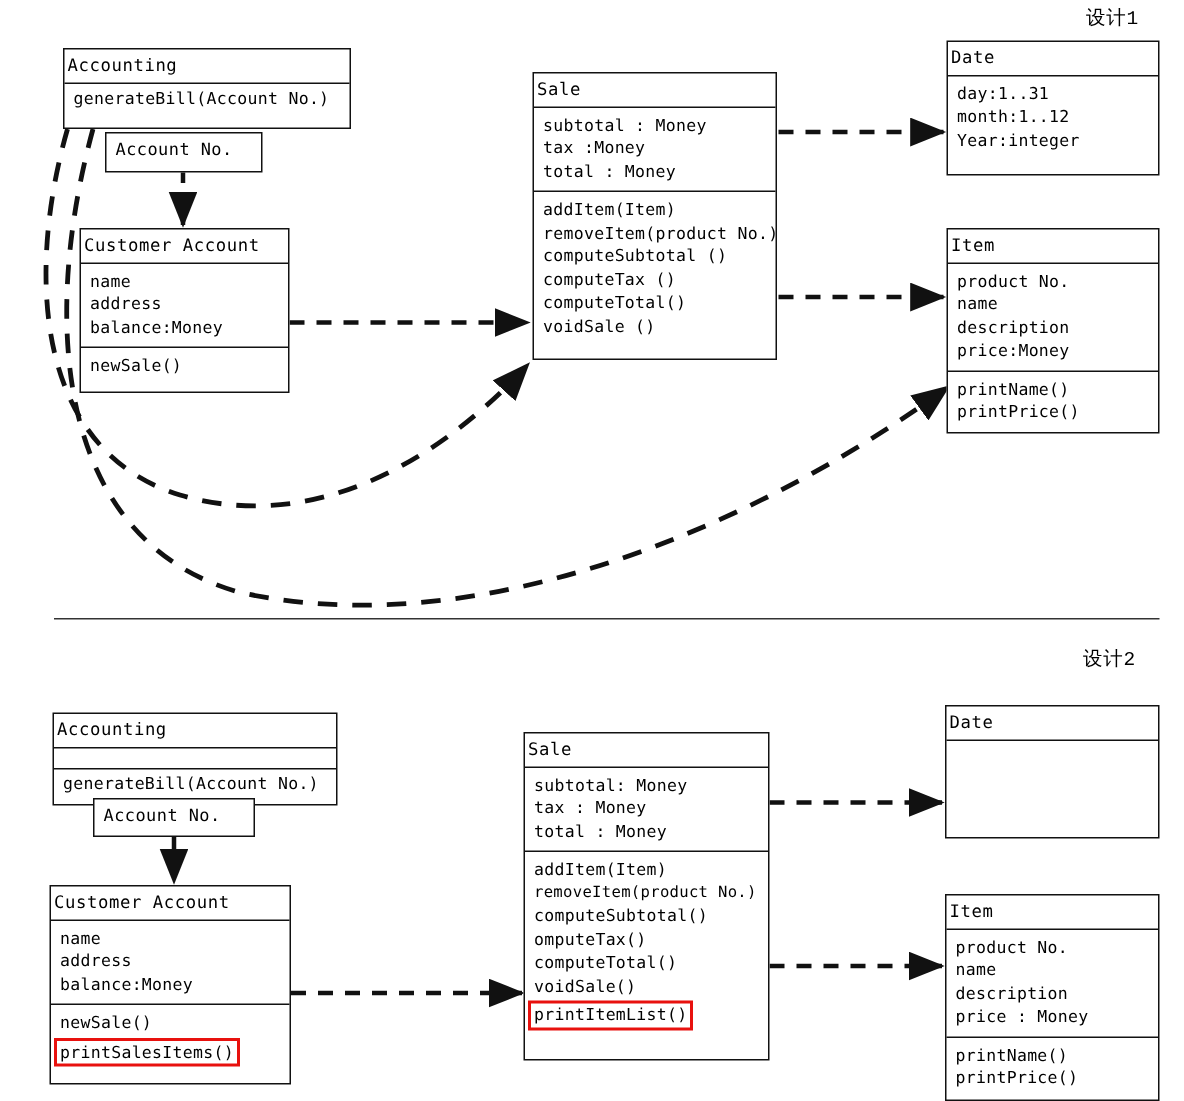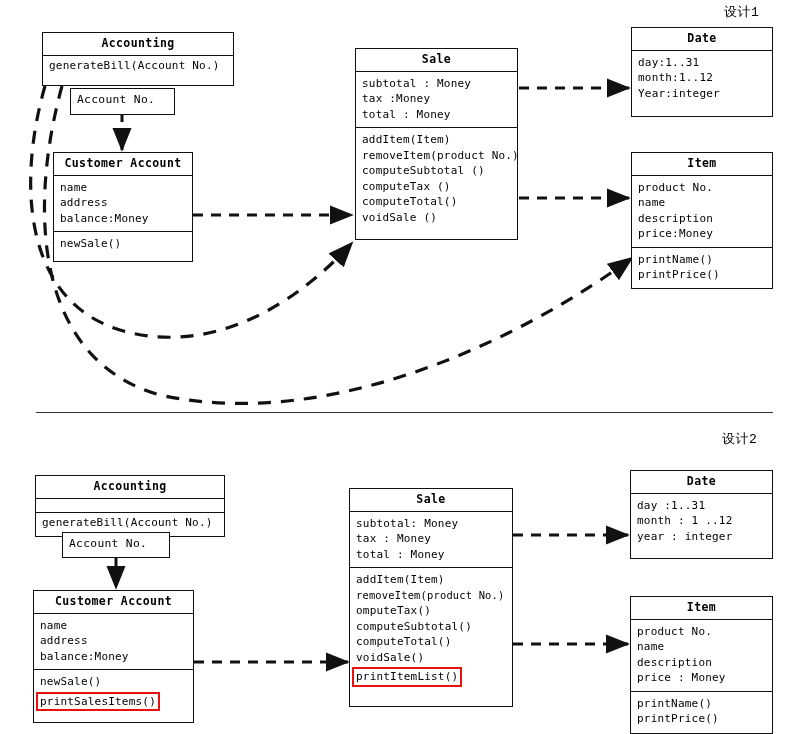--- a/index.html
+++ b/index.html
@@ -33,27 +33,25 @@
     color: #000;
     letter-spacing: 0.5px;
   }
   .umlbox {
     position: absolute;
     border: 1.4px solid #111;
     background: #ffffff;
     box-sizing: border-box;
   }
   .uml-title {
-    text-align: center;
     font-size: 11.5px;
     line-height: 1.2;
     padding: 4px 2px 4px 2px;
     border-bottom: 1.4px solid #111;
     letter-spacing: 0.4px;
-    font-weight: bold;
   }
   .uml-section {
     padding: 4px 6px 5px 6px;
     box-sizing: border-box;
   }
   .uml-section + .uml-section {
     border-top: 1.4px solid #111;
   }
   .uml-row {
     font-size: 11px;
@@ -212,35 +210,30 @@
   <div class="umlbox" style="left:349px; top:488px; width:164px; height:219px;">
     <div class="uml-title">Sale</div>
     <div class="uml-section">
       <div class="uml-row">subtotal: Money</div>
       <div class="uml-row">tax : Money</div>
       <div class="uml-row">total : Money</div>
     </div>
     <div class="uml-section">
       <div class="uml-row">addItem(Item)</div>
       <div class="uml-row" style="font-size:10.4px;">removeItem(product No.)</div>
+      <div class="uml-row">computeSubtotal()</div>
       <div class="uml-row">omputeTax()</div>
-      <div class="uml-row">computeSubtotal()</div>
       <div class="uml-row">computeTotal()</div>
       <div class="uml-row">voidSale()</div>
       <div class="uml-row highlight">printItemList()</div>
     </div>
   </div>
 
   <div class="umlbox" style="left:630px; top:470px; width:143px; height:89px;">
     <div class="uml-title">Date</div>
-    <div class="uml-section">
-      <div class="uml-row">day :1..31</div>
-      <div class="uml-row">month : 1 ..12</div>
-      <div class="uml-row">year : integer</div>
-    </div>
   </div>
 
   <div class="umlbox" style="left:630px; top:596px; width:143px; height:138px;">
     <div class="uml-title">Item</div>
     <div class="uml-section">
       <div class="uml-row">product No.</div>
       <div class="uml-row">name</div>
       <div class="uml-row">description</div>
       <div class="uml-row">price : Money</div>
     </div>

